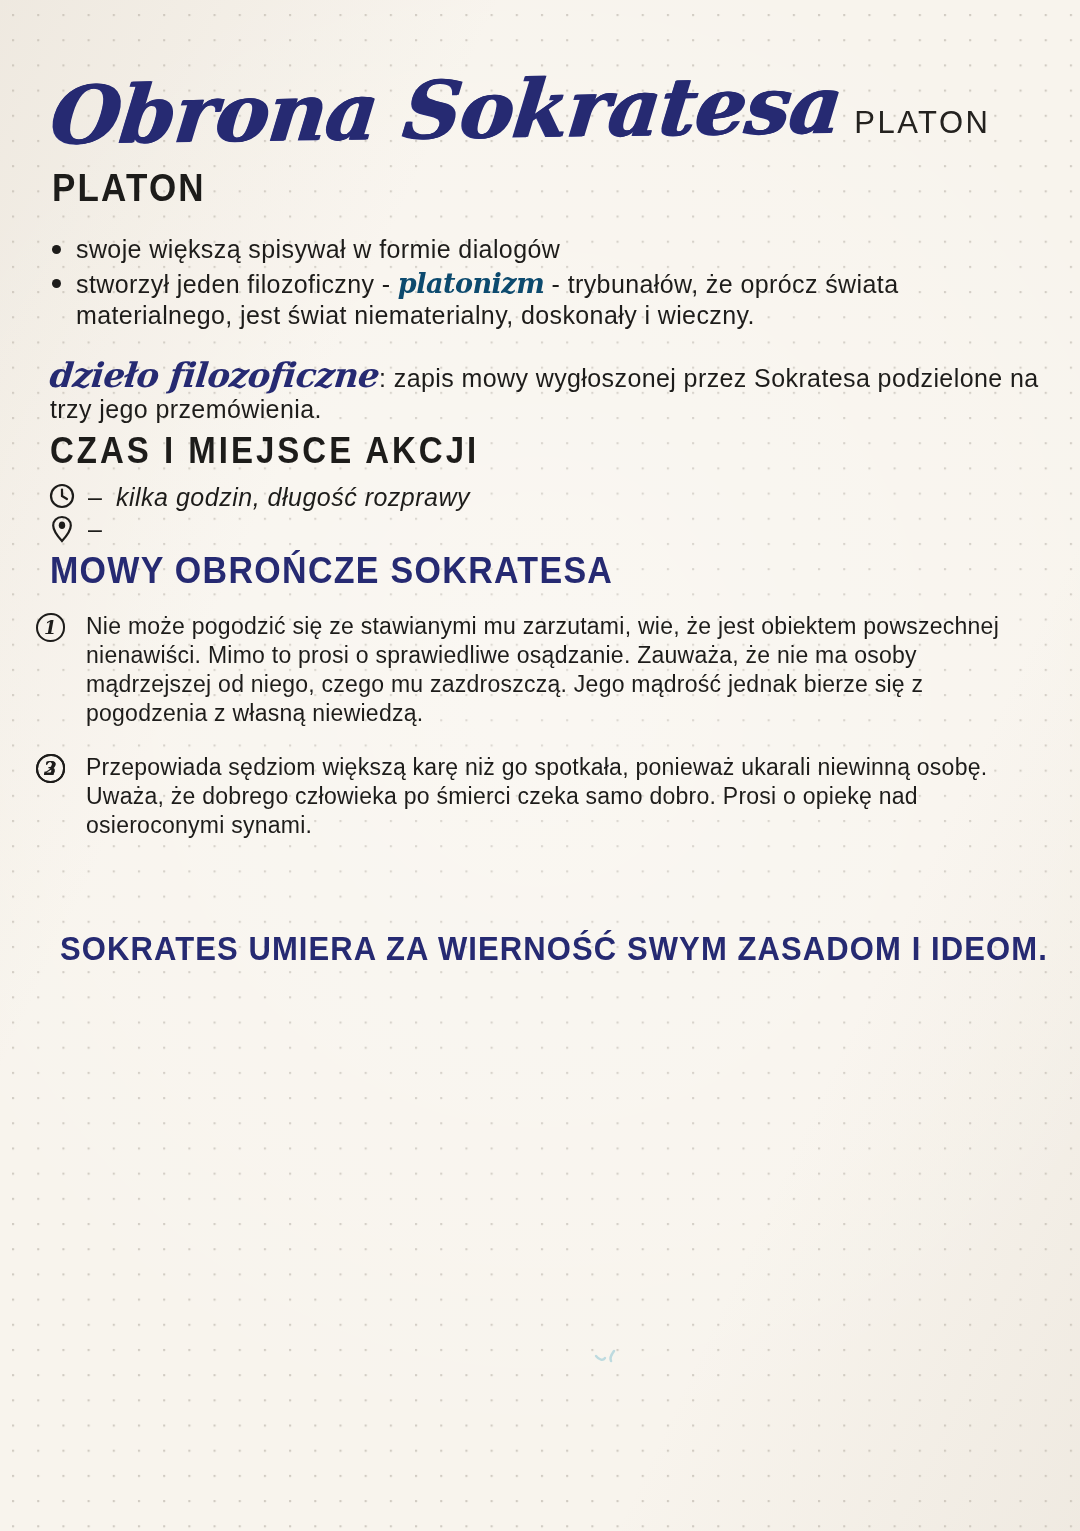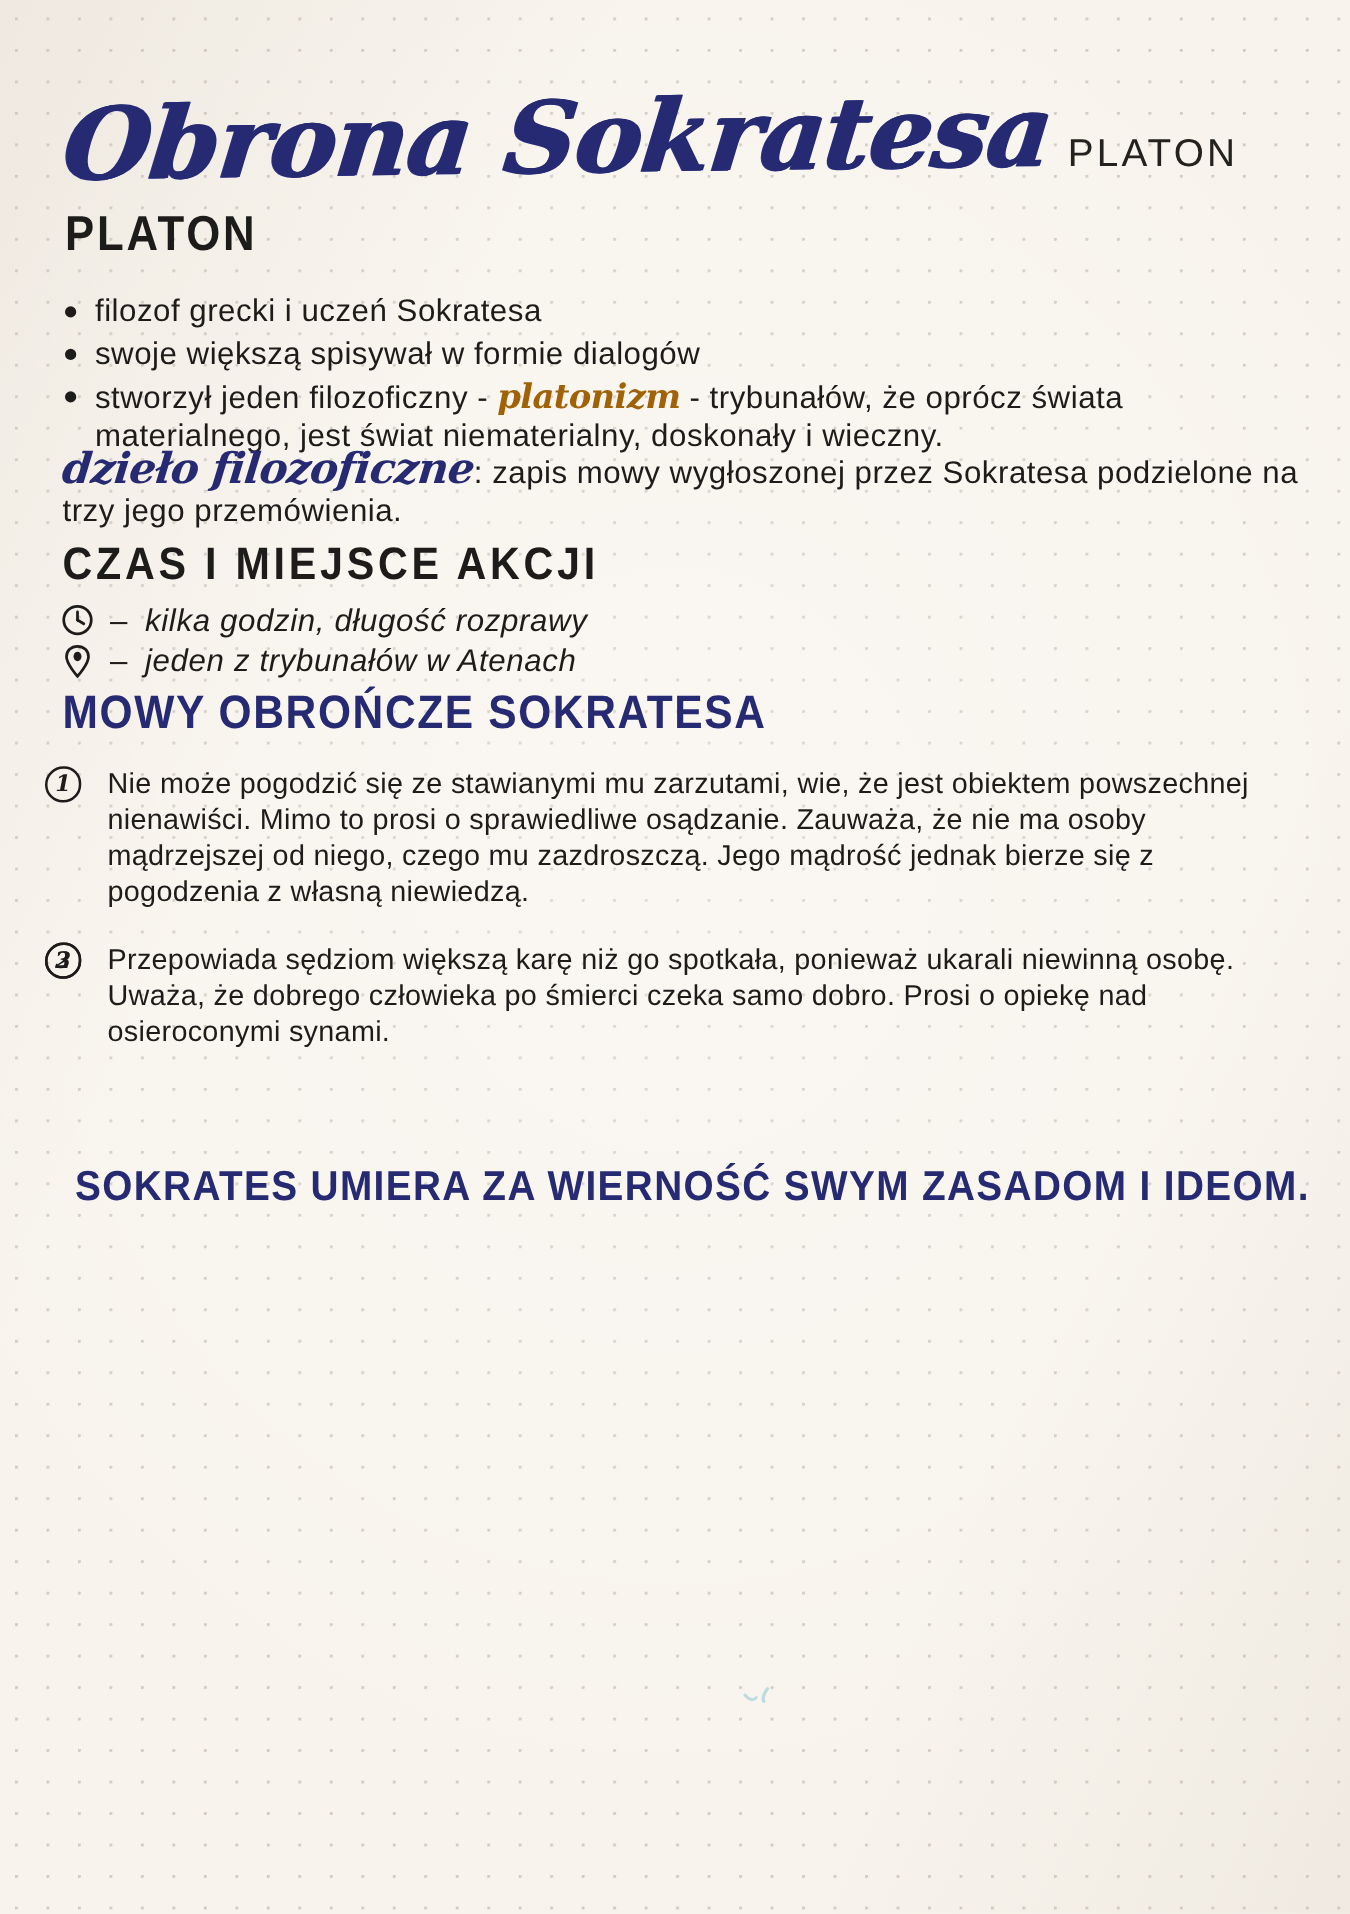--- a/index.html
+++ b/index.html
@@ -130,21 +130,21 @@
   .bullet-row .dot {
     position: absolute;
     left: 2px;
     top: 11px;
     width: 9px;
     height: 9px;
     border-radius: 50%;
     background: #1d1c1a;
   }
   .kw {
-    color: #a16207;
+    color: #0c4a6e;
     font-weight: 700;
     font-family: "DejaVu Serif", serif;
     font-style: italic;
     font-size: 27px;
     letter-spacing: -0.5px;
   }
 
   
   #work-block {
     position: absolute;
@@ -269,24 +269,20 @@
   <div id="title-row">
     <div id="doc-title">Obrona Sokratesa</div>
     <div id="doc-subtitle">PLATON</div>
   </div>
 
   <div class="sec-head" id="h-platon">PLATON</div>
 
   <div id="bullets">
     <div class="bullet-row">
       <span class="dot"></span>
-      <span>filozof grecki i uczeń Sokratesa</span>
-    </div>
-    <div class="bullet-row">
-      <span class="dot"></span>
       <span>swoje większą spisywał w formie dialogów</span>
     </div>
     <div class="bullet-row">
       <span class="dot"></span>
       <span>stworzył jeden filozoficzny - </span><span class="kw">platonizm</span><span> - trybunałów, że oprócz świata materialnego, jest świat niematerialny, doskonały i wieczny.</span>
     </div>
   </div>
 
   <div id="work-block">
     <span id="work-term">dzieło filozoficzne</span><span>: zapis mowy wygłoszonej przez Sokratesa podzielone na trzy jego przemówienia.</span>
@@ -303,21 +299,20 @@
       </svg>
       <span class="tp-dash">–</span>
       <span class="tp-text">kilka godzin, długość rozprawy</span>
     </div>
     <div class="tp-row">
       <svg class="tp-icon" viewBox="0 0 30 30">
         <path d="M14 3 C8.8 3 5.2 6.8 5.2 11.4 C5.2 17.2 14 27 14 27 C14 27 22.8 17.2 22.8 11.4 C22.8 6.8 19.2 3 14 3 Z" fill="none" stroke="#1d1c1a" stroke-width="2.2"></path>
         <ellipse cx="14" cy="11.2" rx="3.2" ry="3.8" fill="#1d1c1a"></ellipse>
       </svg>
       <span class="tp-dash">–</span>
-      <span class="tp-text">jeden z trybunałów w Atenach</span>
     </div>
   </div>
 
   <div class="sec-head" id="h-mowy">MOWY OBROŃCZE SOKRATESA</div>
 
   <div id="points">
     <div class="point">
       <span class="num">1</span>
       <span>Nie może pogodzić się ze stawianymi mu zarzutami, wie, że jest obiektem powszechnej nienawiści. Mimo to prosi o sprawiedliwe osądzanie. Zauważa, że nie ma osoby mądrzejszej od niego, czego mu zazdroszczą. Jego mądrość jednak bierze się z pogodzenia z własną niewiedzą.</span>
     </div>

